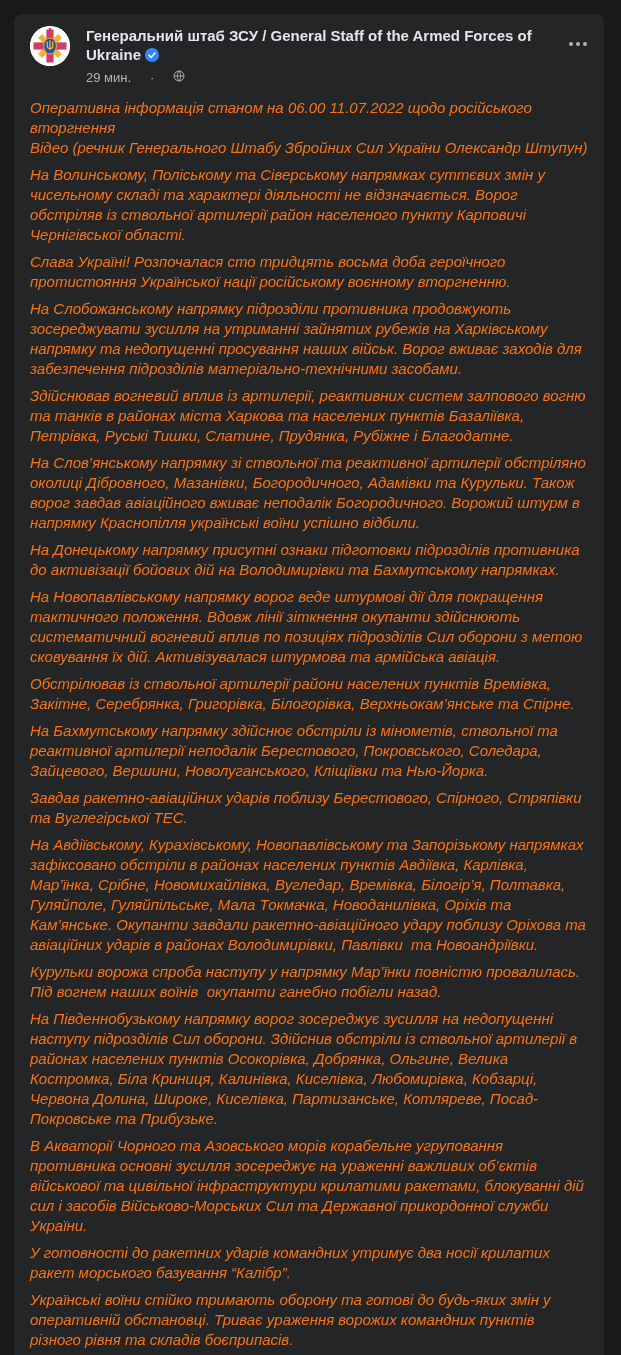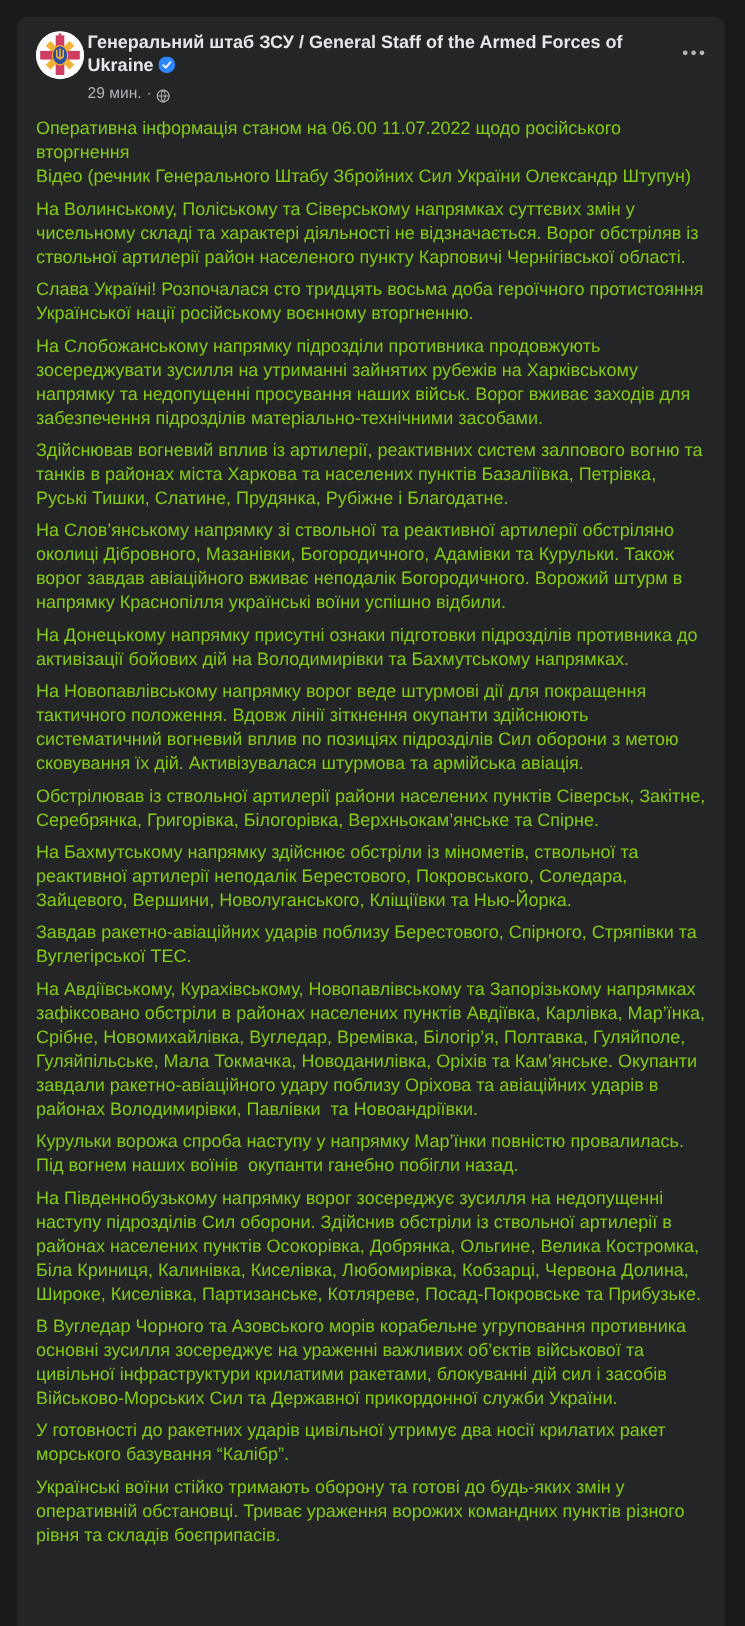--- a/index.html
+++ b/index.html
@@ -17,42 +17,42 @@
     box-sizing:border-box;
     padding:12px 16px 10px 16px;
   }
   .header { display:flex; align-items:flex-start; position:relative; }
   .avatar {
     width:40px; height:40px; border-radius:50%;
     flex:0 0 40px; overflow:hidden; cursor:pointer;
     background:#fff;
   }
   .avatar svg { display:block; }
-  .hmeta { margin-left:3px; flex:1; min-width:0; padding-right:44px; }
+  .hmeta { margin-left:16px; flex:1; min-width:0; padding-right:44px; }
   .pagename {
     color:#e4e6eb; font-size:15px; font-weight:700; line-height:19px;
     cursor:pointer;
   }
   .vbadge { display:inline-block; vertical-align:-2px; margin-left:4px; }
   .subline {
-    margin-top:4px; display:flex; align-items:flex-end; gap:4px;
+    margin-top:4px; display:flex; align-items:flex-start; gap:19px;
     color:#b0b3b8; font-size:13px; line-height:16px;
   }
   .subline .time { cursor:pointer; }
   .menu-btn {
     position:absolute; right:-6px; top:2px;
     width:32px; height:32px; border-radius:50%;
     display:flex; align-items:center; justify-content:center;
     cursor:pointer; border:none; background:transparent;
   }
   .dots { display:flex; gap:3px; }
   .dots i { width:4px; height:4px; border-radius:50%; background:#b0b3b8; display:block; }
   .post {
     margin-top:12px;
-    color:#84cc16; font-size:15px; line-height:20px;
+    color:#f97316; font-size:15px; line-height:20px;font-style:italic;
   }
   .para { white-space:pre-wrap; margin:0 0 7px 0; }
   .para:last-child { margin-bottom:0; }
 </style>
 </head>
 <body>
 
 <div class="card">
 
   <div class="header">
@@ -106,24 +106,24 @@
   <div class="post">
       <div class="para">Оперативна інформація станом на 06.00 11.07.2022 щодо російського вторгнення
 Відео (речник Генерального Штабу Збройних Сил України Олександр Штупун)</div>
       <div class="para">На Волинському, Поліському та Сіверському напрямках суттєвих змін у чисельному складі та характері діяльності не відзначається. Ворог обстріляв із ствольної артилерії район населеного пункту Карповичі Чернігівської області.</div>
       <div class="para">Слава Україні! Розпочалася сто тридцять восьма доба героїчного протистояння Української нації російському воєнному вторгненню.</div>
       <div class="para">На Слобожанському напрямку підрозділи противника продовжують зосереджувати зусилля на утриманні зайнятих рубежів на Харківському напрямку та недопущенні просування наших військ. Ворог вживає заходів для забезпечення підрозділів матеріально-технічними засобами.</div>
       <div class="para">Здійснював вогневий вплив із артилерії, реактивних систем залпового вогню та танків в районах міста Харкова та населених пунктів Базаліївка, Петрівка, Руські Тишки, Слатине, Прудянка, Рубіжне і Благодатне.</div>
       <div class="para">На Слов’янському напрямку зі ствольної та реактивної артилерії обстріляно околиці Дібровного, Мазанівки, Богородичного, Адамівки та Курульки. Також ворог завдав авіаційного вживає неподалік Богородичного. Ворожий штурм в напрямку Краснопілля українські воїни успішно відбили.</div>
       <div class="para">На Донецькому напрямку присутні ознаки підготовки підрозділів противника до активізації бойових дій на Володимирівки та Бахмутському напрямках.</div>
       <div class="para">На Новопавлівському напрямку ворог веде штурмові дії для покращення тактичного положення. Вдовж лінії зіткнення окупанти здійснюють систематичний вогневий вплив по позиціях підрозділів Сил оборони з метою сковування їх дій. Активізувалася штурмова та армійська авіація.</div>
-      <div class="para">Обстрілював із ствольної артилерії райони населених пунктів Сіверськ, Закітне, Серебрянка, Григорівка, Білогорівка, Верхньокам’янське та Спірне.</div>
+      <div class="para">Обстрілював із ствольної артилерії райони населених пунктів Времівка, Закітне, Серебрянка, Григорівка, Білогорівка, Верхньокам’янське та Спірне.</div>
       <div class="para">На Бахмутському напрямку здійснює обстріли із мінометів, ствольної та реактивної артилерії неподалік Берестового, Покровського, Соледара, Зайцевого, Вершини, Новолуганського, Кліщіївки та Нью-Йорка.</div>
       <div class="para">Завдав ракетно-авіаційних ударів поблизу Берестового, Спірного, Стряпівки та Вуглегірської ТЕС.</div>
       <div class="para">На Авдіївському, Курахівському, Новопавлівському та Запорізькому напрямках зафіксовано обстріли в районах населених пунктів Авдіївка, Карлівка, Мар’їнка, Срібне, Новомихайлівка, Вугледар, Времівка, Білогір’я, Полтавка, Гуляйполе, Гуляйпільське, Мала Токмачка, Новоданилівка, Оріхів та Кам’янське. Окупанти завдали ракетно-авіаційного удару поблизу Оріхова та авіаційних ударів в районах Володимирівки, Павлівки  та Новоандріївки.</div>
       <div class="para">Курульки ворожа спроба наступу у напрямку Мар’їнки повністю провалилась. Під вогнем наших воїнів  окупанти ганебно побігли назад.</div>
       <div class="para">На Південнобузькому напрямку ворог зосереджує зусилля на недопущенні наступу підрозділів Сил оборони. Здійснив обстріли із ствольної артилерії в районах населених пунктів Осокорівка, Добрянка, Ольгине, Велика Костромка, Біла Криниця, Калинівка, Киселівка, Любомирівка, Кобзарці, Червона Долина, Широке, Киселівка, Партизанське, Котляреве, Посад-Покровське та Прибузьке.</div>
-      <div class="para">В Вугледар Чорного та Азовського морів корабельне угруповання противника основні зусилля зосереджує на ураженні важливих об’єктів військової та цивільної інфраструктури крилатими ракетами, блокуванні дій сил і засобів Військово-Морських Сил та Державної прикордонної служби України.</div>
-      <div class="para">У готовності до ракетних ударів цивільної утримує два носії крилатих ракет морського базування “Калібр”.</div>
+      <div class="para">В Акваторії Чорного та Азовського морів корабельне угруповання противника основні зусилля зосереджує на ураженні важливих об’єктів військової та цивільної інфраструктури крилатими ракетами, блокуванні дій сил і засобів Військово-Морських Сил та Державної прикордонної служби України.</div>
+      <div class="para">У готовності до ракетних ударів командних утримує два носії крилатих ракет морського базування “Калібр”.</div>
       <div class="para">Українські воїни стійко тримають оборону та готові до будь-яких змін у оперативній обстановці. Триває ураження ворожих командних пунктів різного рівня та складів боєприпасів.</div>
     </div>
 
 </div>
 
 </body></html>

